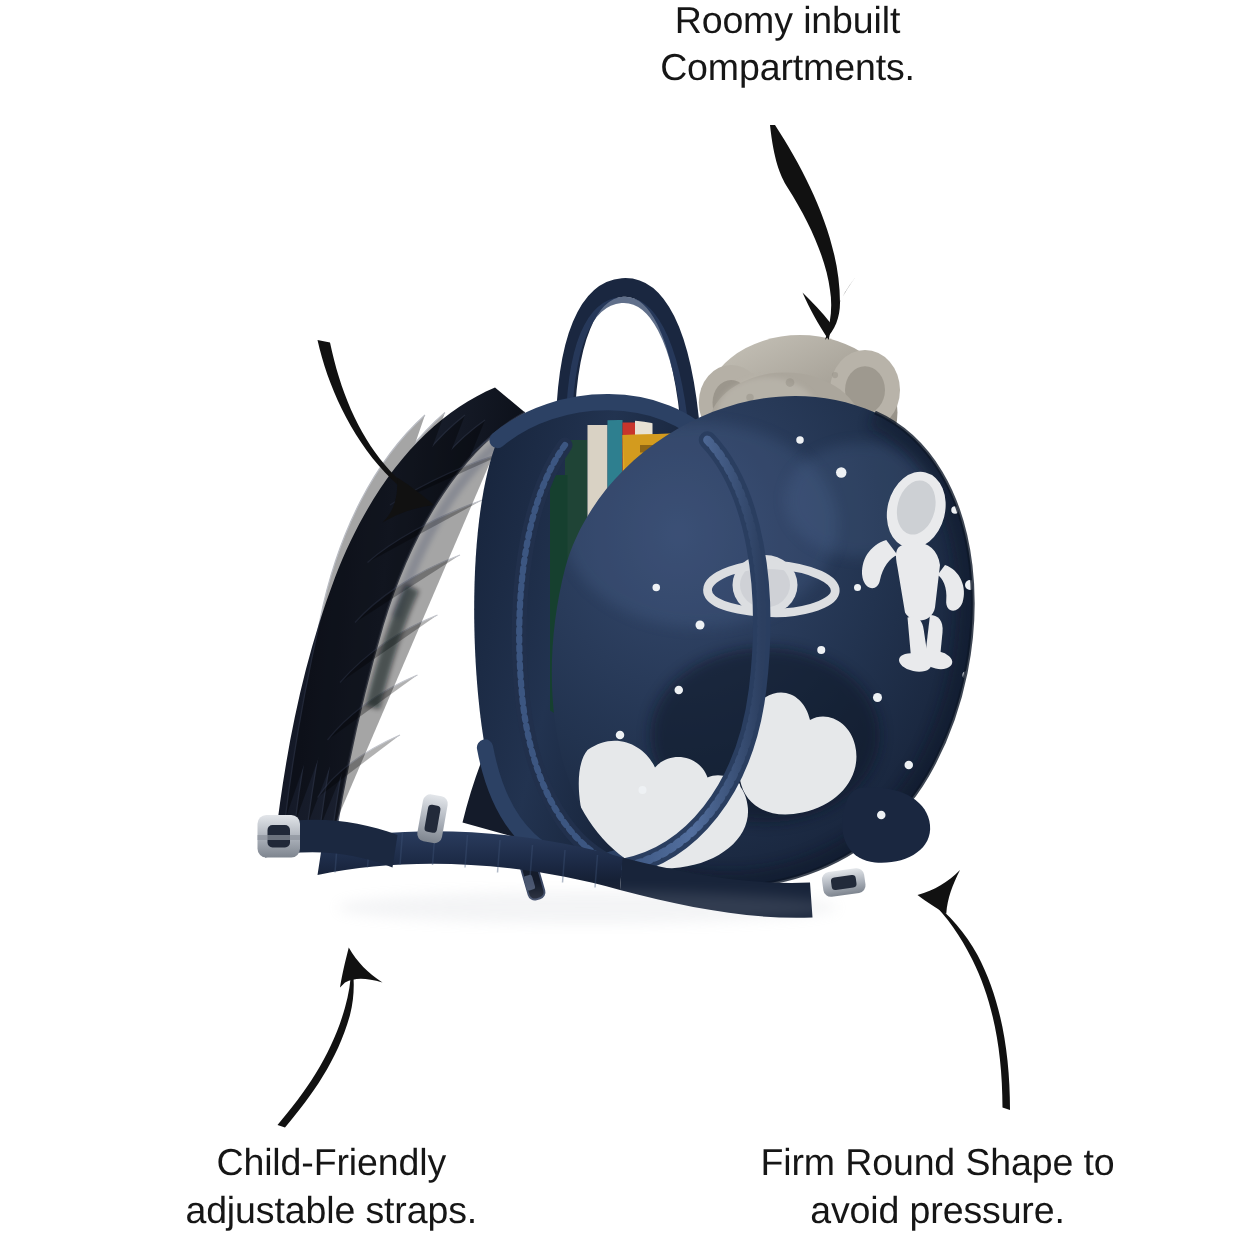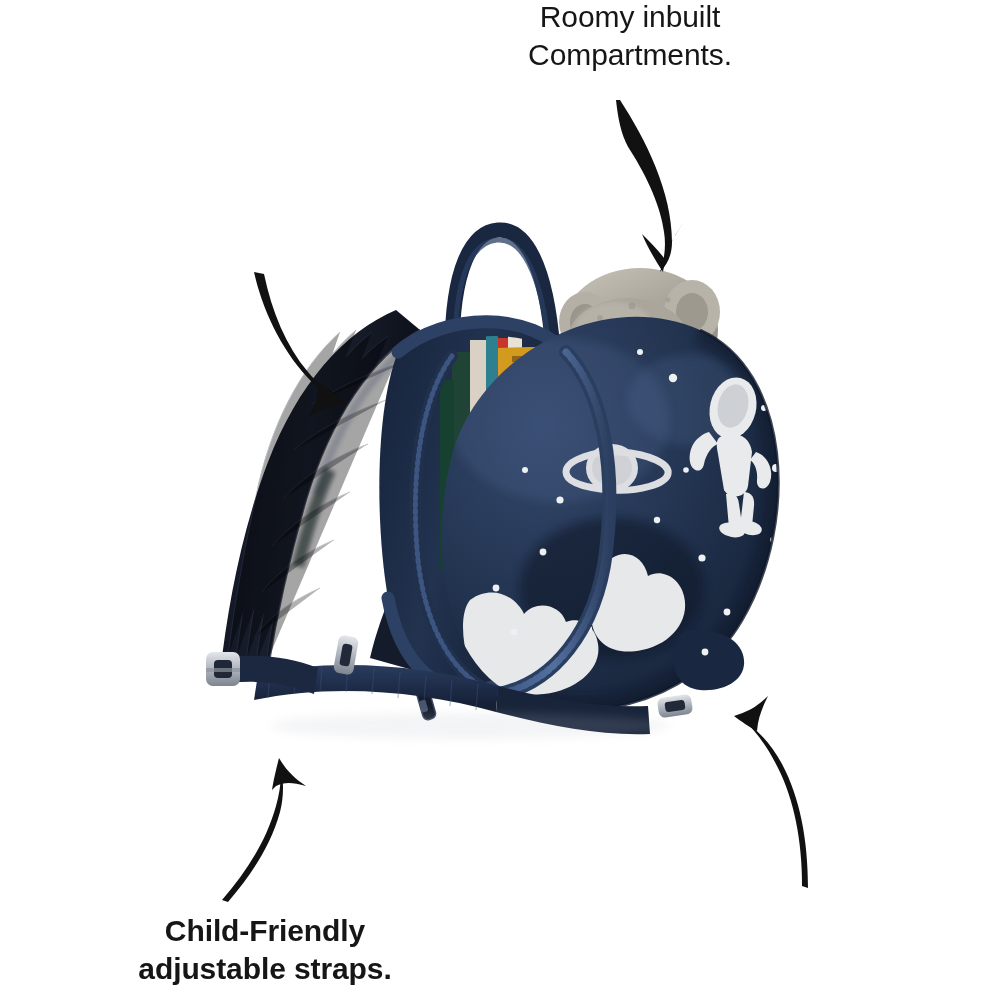--- a/index.html
+++ b/index.html
@@ -19,21 +19,21 @@
     color:#161616;
     font-size:30px;
     line-height:1.27;
     text-align:center;
     white-space:pre-line;
     letter-spacing:-0.1px;
     font-weight:400;
   }
   #cap-top      {left:430px; top:-2px;  width:400px;}
   #cap-left     {left:18px;  top:172px; width:460px;}
-  #cap-botleft  {left:70px;  top:912px; width:390px;font-weight:bold;}
+  #cap-botleft  {left:70px;  top:912px; width:390px;}
   #cap-botright {left:545px; top:912px; width:410px;}
 
   
   svg.layer{position:absolute;left:0;top:0;width:1000px;height:1000px;overflow:visible;}
   .arrow{fill:#111111;}
 </style>
 </head>
 <body>
 
 <div id="stage">
@@ -349,14 +349,16 @@
     </g>
   </svg>
 
   <div class="caption" id="cap-top">Roomy inbuilt
 Compartments.</div>
 
 
   <div class="caption" id="cap-botleft">Child-Friendly
 adjustable straps.</div>
 
+  <div class="caption" id="cap-botright">Firm Round Shape to
+avoid pressure.</div>
 
 </div>
 
 </body></html>

